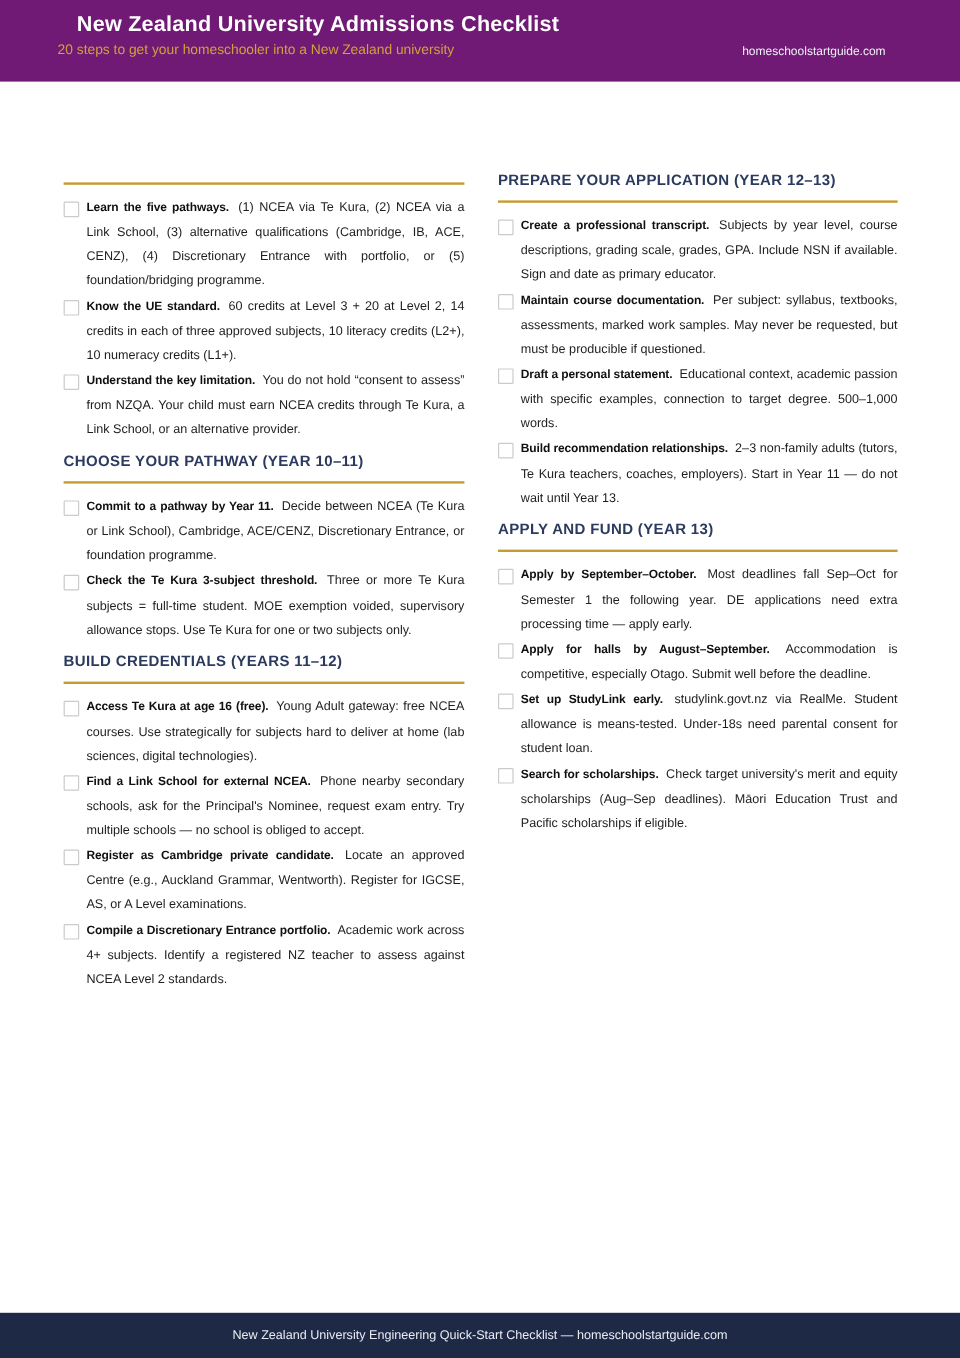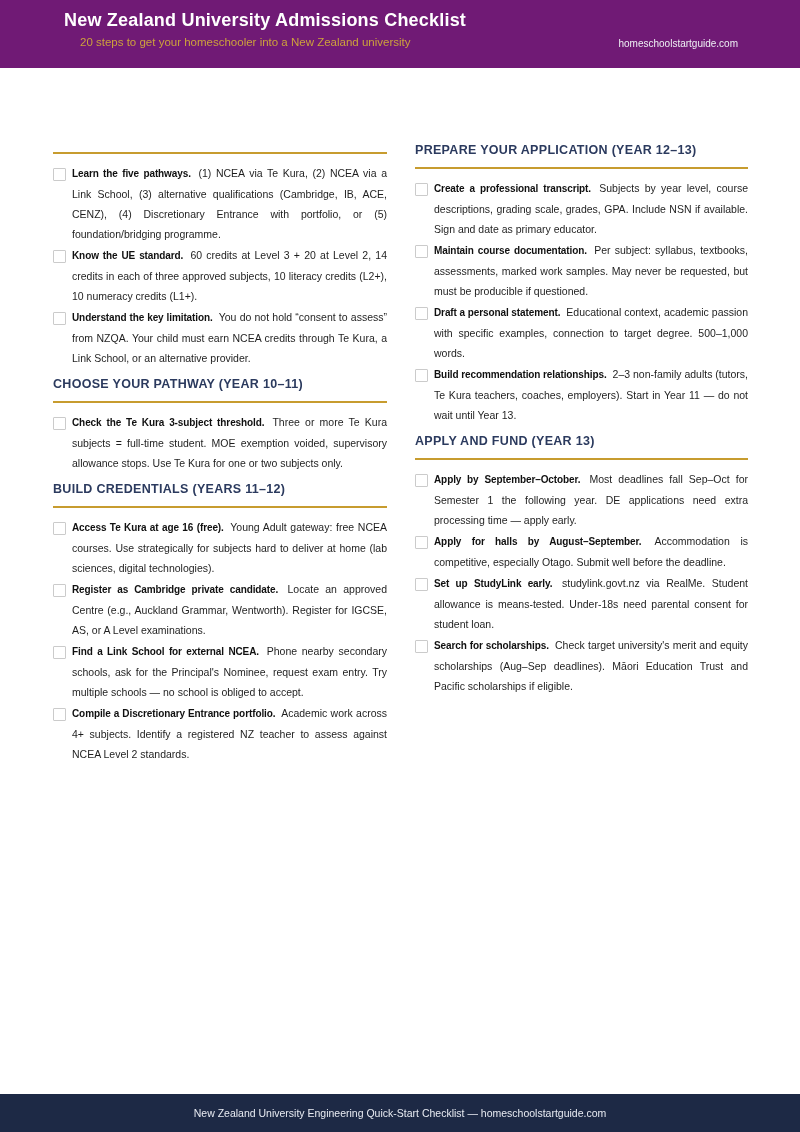--- a/index.html
+++ b/index.html
@@ -6,21 +6,21 @@
   .page {
     position:relative; width:800px; height:1132px; overflow:hidden;
     background:#ffffff; font-family:"Liberation Sans", sans-serif;
   }
   
   .hdr {
     position:absolute; top:0; left:0; width:800px; height:68px;
     background:#701a75; box-sizing:border-box;
   }
   .hdr h1 { position:absolute; left:64px; top:9px; margin:0; font-size:18px; line-height:22px; color:#ffffff; letter-spacing:0.2px; font-weight:bold; }
-  .hdr .sub { position:absolute; left:80px; top:36px; margin:0; font-size:11.5px; color:#cda23c; }
+  .hdr .sub { position:absolute; left:48px; top:36px; margin:0; font-size:11.5px; color:#cda23c; }
   .hdr .site { position:absolute; right:62px; top:38px; font-size:10px; color:#eef0f4; }
   
   .col { position:absolute; top:143px; }
   .col-left  { left:53px;  width:334px; }
   .col-right { left:415px; width:333px; }
   .sec { margin:0; }
   .sec + .sec { margin-top:9px; }
   .sec-h { margin:0; font-size:12.5px; line-height:15px; font-weight:bold; color:#2b3a5e; letter-spacing:0.3px; }
   .rule { height:2px; background:#c79c2f; margin:9px 0; }
   
@@ -65,38 +65,42 @@
         <span class="cb"></span>
         <p class="txt"><strong class="t">Understand the key limitation.</strong> <span>You do not hold “consent to assess” from NZQA. Your child must earn NCEA credits through Te Kura, a Link School, or an alternative provider.</span></p>
       </div>
     </section>
 
     <section class="sec">
       <h2 class="sec-h">CHOOSE YOUR PATHWAY (YEAR 10–11)</h2>
       <div class="rule"></div>
       <div class="item">
         <span class="cb"></span>
+        <p class="txt"><strong class="t">Commit to a pathway by Year 11.</strong> <span>Decide between NCEA (Te Kura or Link School), Cambridge, ACE/CENZ, Discretionary Entrance, or foundation programme.</span></p>
+      </div>
+      <div class="item">
+        <span class="cb"></span>
         <p class="txt"><strong class="t">Check the Te Kura 3-subject threshold.</strong> <span>Three or more Te Kura subjects = full-time student. MOE exemption voided, supervisory allowance stops. Use Te Kura for one or two subjects only.</span></p>
       </div>
     </section>
 
     <section class="sec">
       <h2 class="sec-h">BUILD CREDENTIALS (YEARS 11–12)</h2>
       <div class="rule"></div>
       <div class="item">
         <span class="cb"></span>
         <p class="txt"><strong class="t">Access Te Kura at age 16 (free).</strong> <span>Young Adult gateway: free NCEA courses. Use strategically for subjects hard to deliver at home (lab sciences, digital technologies).</span></p>
       </div>
       <div class="item">
         <span class="cb"></span>
-        <p class="txt"><strong class="t">Register as Cambridge private candidate.</strong> <span>Locate an approved Centre (e.g., Auckland Grammar, Wentworth). Register for IGCSE, AS, or A Level examinations.</span></p>
+        <p class="txt"><strong class="t">Find a Link School for external NCEA.</strong> <span>Phone nearby secondary schools, ask for the Principal's Nominee, request exam entry. Try multiple schools — no school is obliged to accept.</span></p>
       </div>
       <div class="item">
         <span class="cb"></span>
-        <p class="txt"><strong class="t">Find a Link School for external NCEA.</strong> <span>Phone nearby secondary schools, ask for the Principal's Nominee, request exam entry. Try multiple schools — no school is obliged to accept.</span></p>
+        <p class="txt"><strong class="t">Register as Cambridge private candidate.</strong> <span>Locate an approved Centre (e.g., Auckland Grammar, Wentworth). Register for IGCSE, AS, or A Level examinations.</span></p>
       </div>
       <div class="item">
         <span class="cb"></span>
         <p class="txt"><strong class="t">Compile a Discretionary Entrance portfolio.</strong> <span>Academic work across 4+ subjects. Identify a registered NZ teacher to assess against NCEA Level 2 standards.</span></p>
       </div>
     </section>
 
   </div>
 
   <div class="col col-right">

